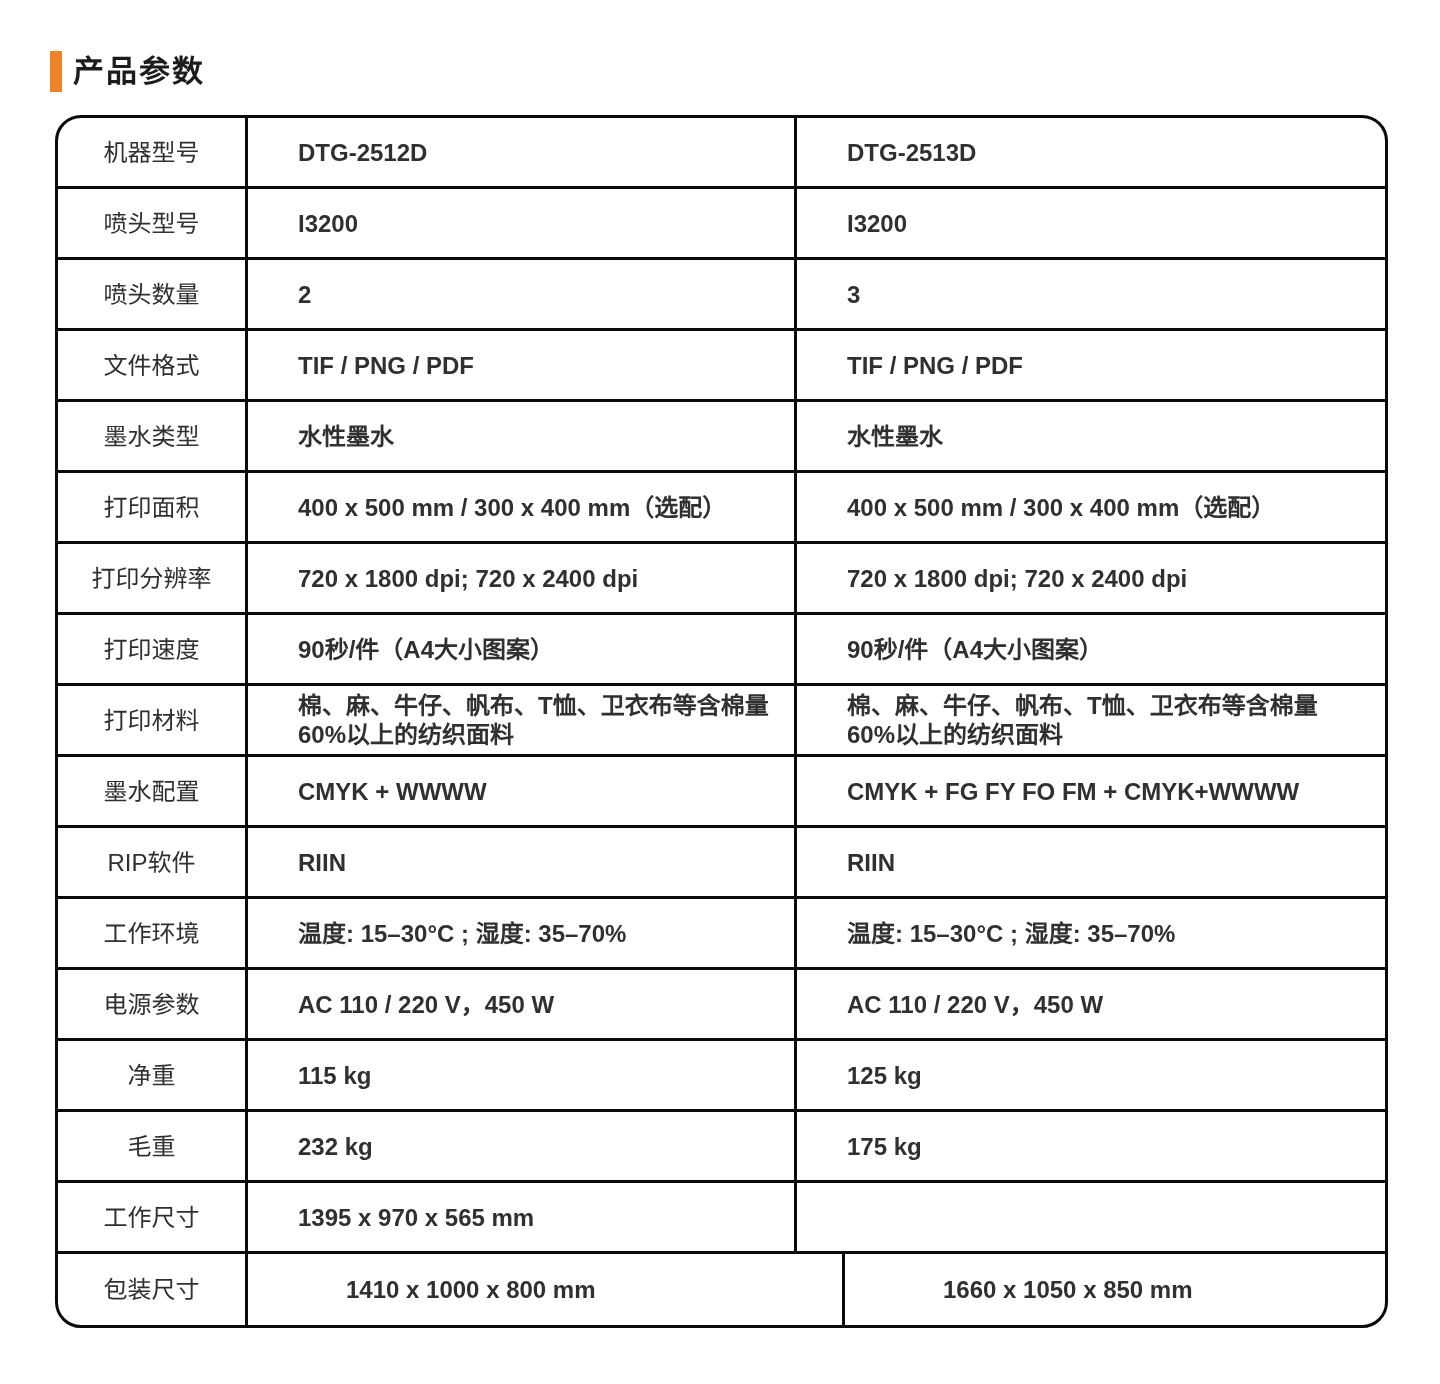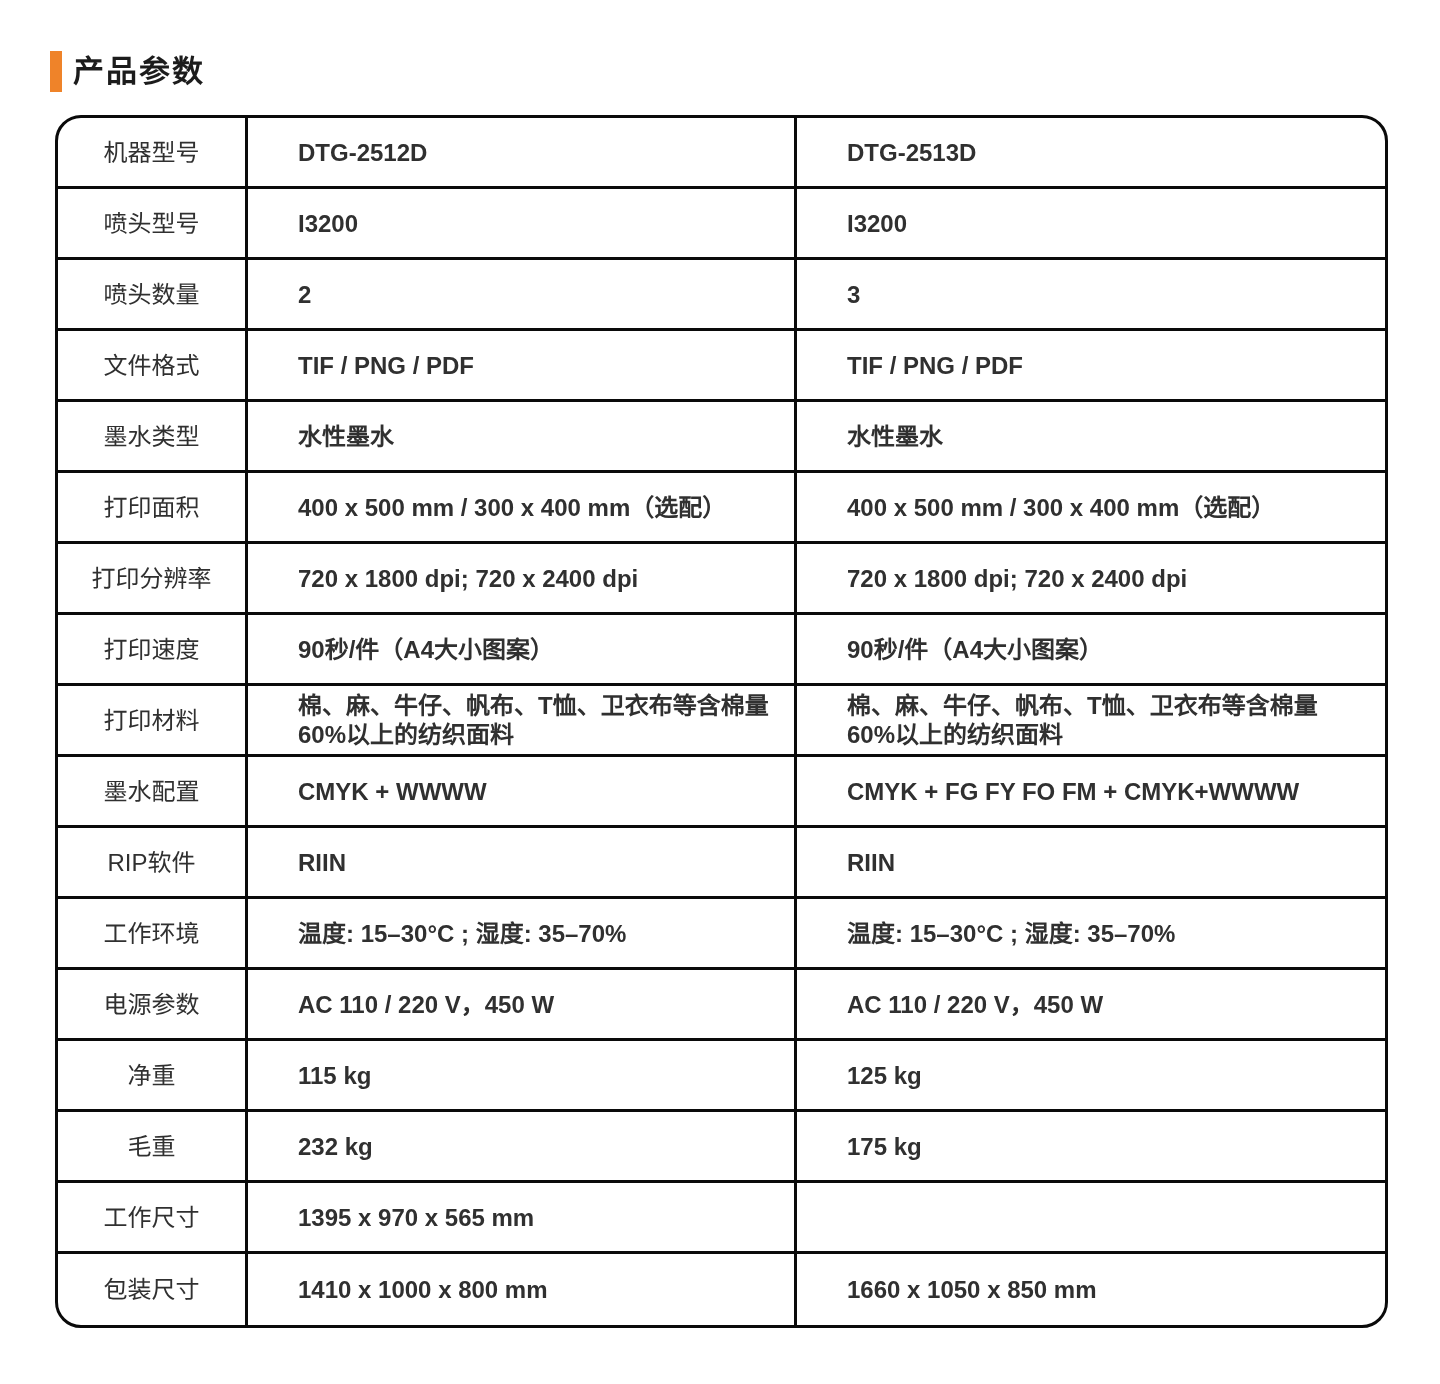--- a/index.html
+++ b/index.html
@@ -42,21 +42,21 @@
     border: 3px solid var(--line, #0a0a0a);
     border-radius: 26px;
     overflow: hidden;
   }
   .spec-row {
     display: grid;
     grid-template-columns: 190px 549px 1fr;
     height: 71px;
     border-bottom: 3px solid var(--line, #0a0a0a);
   }
-  .spec-row:last-child { border-bottom: none; }
+  .spec-row:last-child { border-bottom: none; gap: 48px; }
 
   .cell {
     display: flex;
     align-items: center;
     font-size: 24px;
     line-height: 29px;
     overflow: hidden;
   }
   .cell-label {
     justify-content: center;

